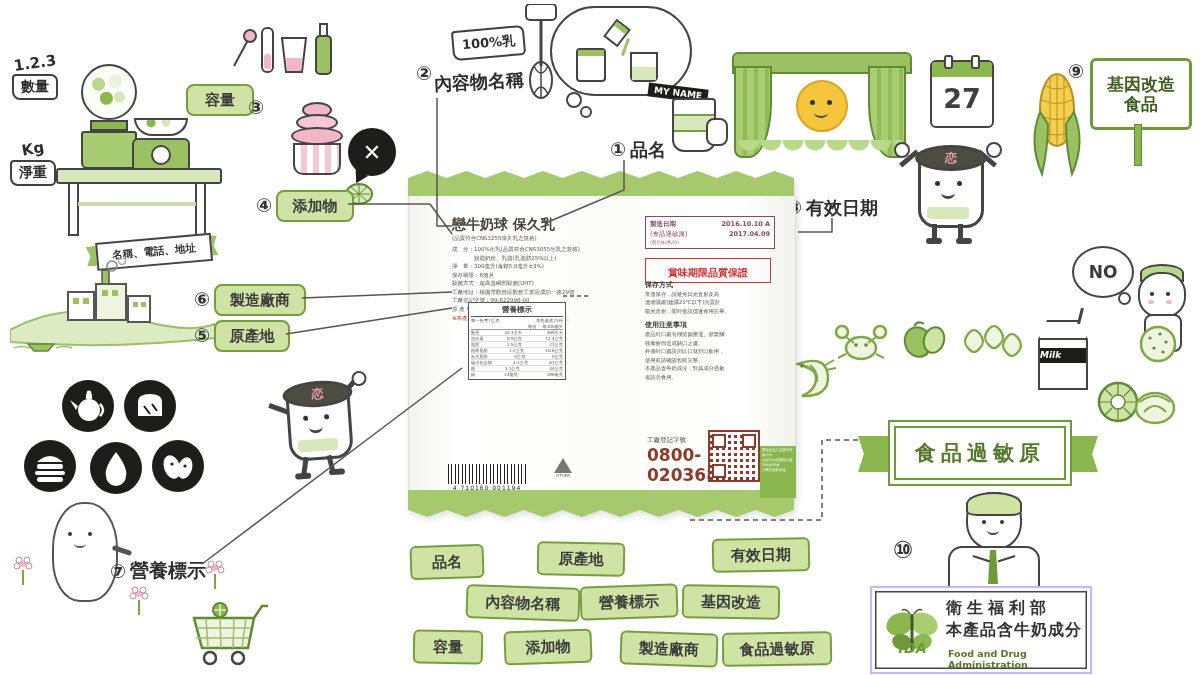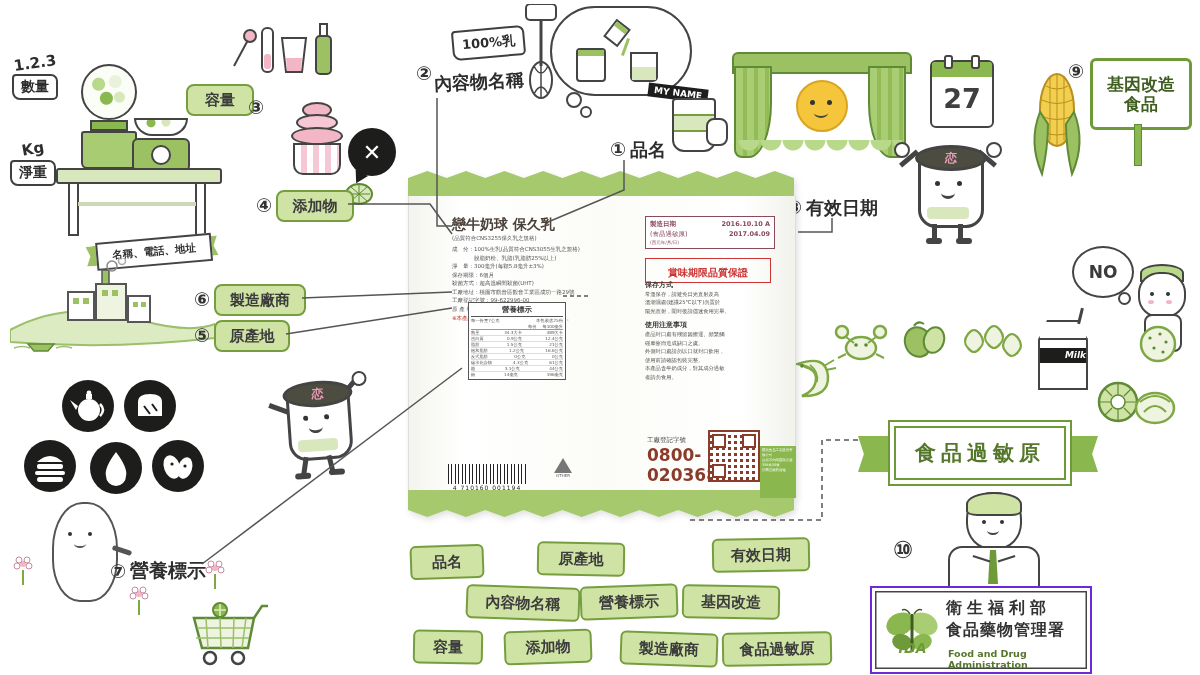--- a/index.html
+++ b/index.html
@@ -192,21 +192,21 @@
     <div class="dot" style="left:26px;top:18px;width:4px;height:4px"></div>
     <div style="position:absolute;left:8px;top:26px;width:6px;height:4px;background:#f2b6c6;border-radius:50%"></div>
     <div style="position:absolute;left:26px;top:26px;width:6px;height:4px;background:#f2b6c6;border-radius:50%"></div>
   </div>
   <div style="position:absolute;left:22px;top:50px;width:34px;height:34px;background:#fff;border:2px solid #444;border-radius:8px"></div>
 </div>
 
 <div class="abs" style="left:1038px;top:320px;width:50px;height:68px">
   <div style="width:46px;height:16px;background:#fff;border:2px solid #444;clip-path:polygon(0 100%,18% 0,82% 0,100% 100%)"></div>
   <div style="width:46px;height:48px;background:#fff;border:2px solid #444;margin-top:-2px">
-    <div style="margin-top:8px;height:15px;background:#1d1d1b;color:#fff;font-size:9px;font-weight:bold;font-style:italic;text-align:right;line-height:15px">
+    <div style="margin-top:8px;height:15px;background:#1d1d1b;color:#fff;font-size:9px;font-weight:bold;font-style:italic;text-align:left;line-height:15px">
       <span>Milk</span>
     </div>
   </div>
   <div style="position:absolute;right:6px;top:-12px;width:3px;height:16px;background:#444;transform:rotate(14deg)"></div>
 </div>
 
 <svg class="abs" style="left:786px;top:352px" width="52" height="52" viewBox="0 0 52 52">
   <path d="M12 12 Q40 2 42 24 Q43 45 16 44 Q30 38 30 26 Q30 16 12 12 Z" fill="#eef4df" stroke="#7fa844" stroke-width="2.5"></path>
   <path d="M18 15 Q30 18 30 26 M24 13 Q33 20 31 30 M38 14 L48 8 M40 18 L50 16" stroke="#7fa844" stroke-width="1.8" fill="none"></path>
   <circle cx="16" cy="14" r="1.8" fill="#5c8a2e"></circle>
@@ -563,31 +563,31 @@
     <div style="position:absolute;left:19px;top:32px;width:12px;height:7px;border-bottom:2px solid #444;border-radius:50%"></div>
   </div>
   <div style="position:absolute;left:14px;top:54px;width:88px;height:92px;background:#fff;border:2.5px solid #444;border-radius:14px 14px 6px 6px">
     <div style="position:absolute;left:34px;top:0;width:0;height:0;border-left:9px solid transparent;border-right:9px solid transparent;border-top:14px solid transparent"></div>
     <div style="position:absolute;left:38px;top:2px;width:10px;height:34px;background:#6f9a3a;clip-path:polygon(20% 0,80% 0,100% 100%,0 100%)"></div>
     <div style="position:absolute;left:24px;top:0;width:18px;height:10px;border-bottom:2px solid #444;transform:rotate(18deg)"></div>
     <div style="position:absolute;right:24px;top:0;width:18px;height:10px;border-bottom:2px solid #444;transform:rotate(-18deg)"></div>
   </div>
   <div style="position:absolute;left:14px;top:146px;width:88px;height:30px;background:#bfcf9f;border:2.5px solid #444;border-radius:4px 4px 8px 8px"></div>
 </div>
-<div class="abs" style="left:870px;top:586px;width:218px;height:84px;background:#fff;border:2px solid #6d28d9;box-shadow:inset 0 0 0 3px #fff,inset 0 0 0 4.5px #444">
+<div class="abs" style="left:870px;top:586px;width:218px;height:84px;background:#fff;border:2px solid #c4b5fd;box-shadow:inset 0 0 0 3px #fff,inset 0 0 0 4.5px #444">
   <svg class="abs" style="left:8px;top:20px" width="62" height="52" viewBox="0 0 62 52">
     <ellipse cx="20" cy="16" rx="14" ry="11" transform="rotate(-24 20 16)" fill="#8ab84e"></ellipse>
     <ellipse cx="44" cy="16" rx="14" ry="11" transform="rotate(24 44 16)" fill="#a9cd72"></ellipse>
     <ellipse cx="22" cy="34" rx="10" ry="8" transform="rotate(18 22 34)" fill="#6f9a3a"></ellipse>
     <ellipse cx="42" cy="34" rx="10" ry="8" transform="rotate(-18 42 34)" fill="#8ab84e"></ellipse>
     <line x1="32" y1="6" x2="32" y2="44" stroke="#3f5d1f" stroke-width="3"></line>
     <path d="M30 6 Q26 0 22 2 M34 6 Q38 0 42 2" stroke="#3f5d1f" stroke-width="1.6" fill="none"></path>
   </svg>
   <div style="position:absolute;left:74px;top:10px;font-size:16px;font-weight:bold;color:#333;letter-spacing:5px">衛生福利部</div>
-  <div style="position:absolute;left:74px;top:32px;font-size:16px;font-weight:bold;color:#333;letter-spacing:1px">食品藥物管理署</div>
+  <div style="position:absolute;left:74px;top:32px;font-size:16px;font-weight:bold;color:#333;letter-spacing:1px">本產品含牛奶成分</div>
   <div style="position:absolute;left:26px;top:52px;font-size:14px;font-weight:bold;font-style:italic;color:#6f9a3a">fDA</div>
   <div style="position:absolute;left:76px;top:60px;font-size:9.5px;font-weight:bold;color:#55772b">Food and Drug Administration</div>
 </div>
 
 <svg class="abs" width="1200" height="675" viewBox="0 0 1200 675" style="left:0;top:0;pointer-events:none">
   <polyline points="437,98 437,226 452,226" fill="none" stroke="#555" stroke-width="1.5"></polyline>
   <polyline points="348,204 430,204 452,234" fill="none" stroke="#555" stroke-width="1.5"></polyline>
   <polyline points="302,298 452,292" fill="none" stroke="#555" stroke-width="1.5"></polyline>
   <polyline points="286,334 452,308" fill="none" stroke="#555" stroke-width="1.5"></polyline>
   <polyline points="202,564 462,368" fill="none" stroke="#555" stroke-width="1.5"></polyline>

